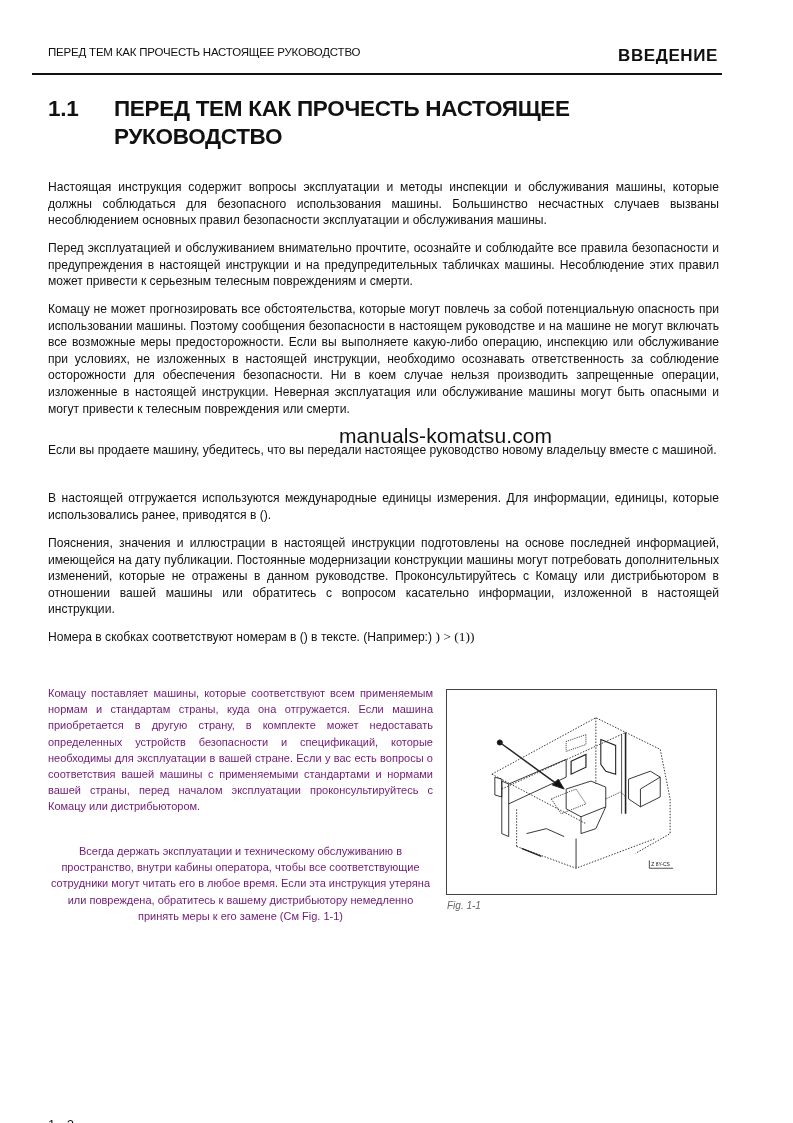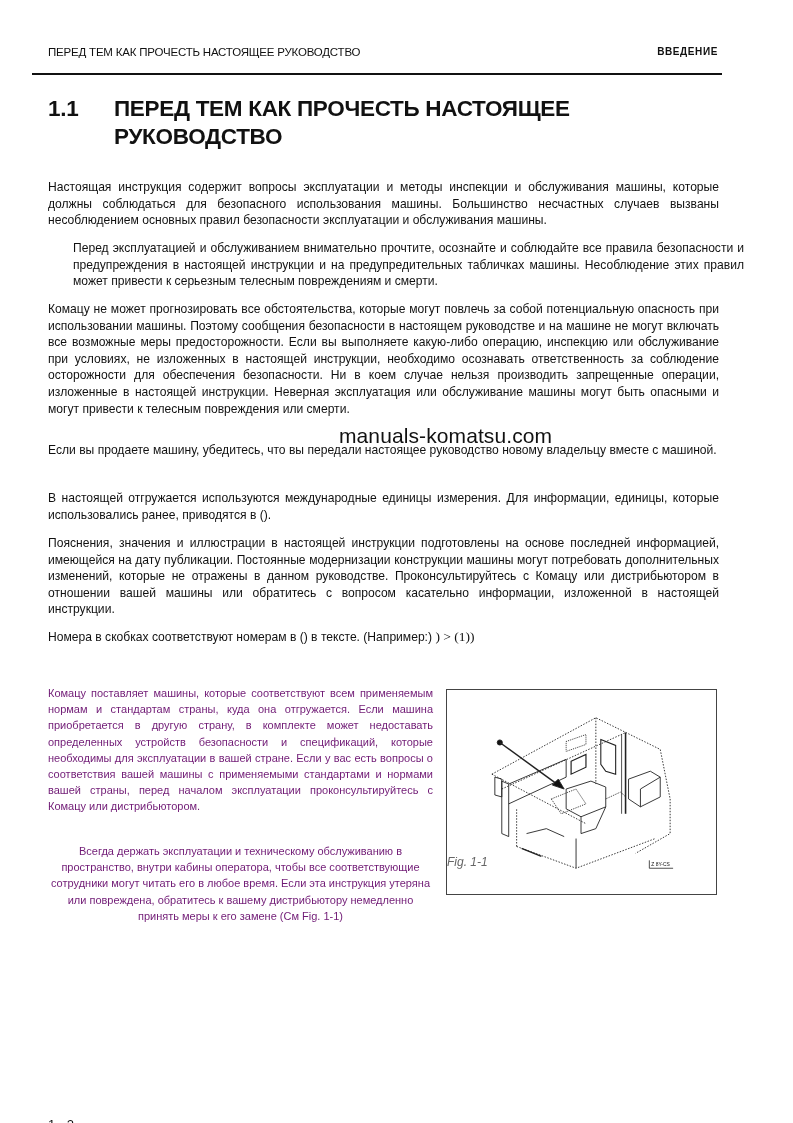--- a/index.html
+++ b/index.html
@@ -1,46 +1,46 @@
 <!DOCTYPE html>
 <html><head>
   <meta charset="utf-8">
   <style>
     * { margin: 0; padding: 0; box-sizing: border-box; }
     html, body { width: 793px; height: 1123px; background: #ffffff; }
     body { position: relative; font-family: "Liberation Sans", sans-serif; color: #111; overflow: hidden; }
 
     .running-header { position: absolute; left: 48px; top: 46px; width: 670px; height: 18px; }
     .running-header .left { position: absolute; left: 0; top: 0; font-size: 11.5px; letter-spacing: -0.2px; color: #111; }
-    .running-header .right { position: absolute; right: 0; top: 0; font-size: 10px; font-weight: bold; letter-spacing: 0.6px; color: #111; }
+    .running-header .right { position: absolute; right: 0; top: 0; font-size: 17px; font-weight: bold; letter-spacing: 0.6px; color: #111; }
     .header-rule { position: absolute; left: 32px; top: 73px; width: 690px; height: 2px; background: #111; }
 
     .section-title { position: absolute; left: 48px; top: 95px; width: 670px; font-size: 22.5px; font-weight: bold; line-height: 28px; letter-spacing: -0.3px; color: #111; }
     .section-title .num { position: absolute; left: 0; top: 0; }
     .section-title .text { position: absolute; left: 66px; top: 0; width: 560px; }
 
     .body-text { position: absolute; left: 48px; width: 671px; font-size: 12.1px; line-height: 16.6px; text-align: justify; color: #111; }
     .p1 { top: 179px; }
-    .p2 { top: 240px; margin-left: 25px; }
+    .p2 { top: 240px; }
     .p3 { top: 301px; }
     .p4 { top: 442px; }
     .p5 { top: 490px; }
     .p6 { top: 535px; }
     .p7 { top: 629px; }
     .p7 .example { font-family: "Liberation Serif", serif; font-size: 13.5px; }
 
     .watermark { position: absolute; left: 323px; top: 424px; font-size: 21px; color: #111; letter-spacing: 0.1px; margin-left: 16px; }
 
     .col-text { position: absolute; left: 48px; width: 385px; font-size: 11px; line-height: 16.2px; text-align: justify; color: #701a75; }
     .p8 { top: 685px; }
     .p9 { top: 843px; text-align: center; }
 
     .figure { position: absolute; left: 446px; top: 689px; width: 271px; height: 206px; border: 1.5px solid #444; background: #fff; }
     .figure svg { width: 100%; height: 100%; display: block; }
-    .fig-caption { position: absolute; left: 447px; top: 855px; font-size: 12px; font-style: italic; color: #666; }
+    .fig-caption { position: absolute; left: 447px; top: 900px; font-size: 10px; font-style: italic; color: #666; }
 
     .page-number { position: absolute; left: 48px; top: 1076px; font-size: 13px; color: #111; margin-top: 41px; }
   </style>
 </head>
 <body>
 
 <div class="running-header">
   <span class="left">ПЕРЕД ТЕМ КАК ПРОЧЕСТЬ НАСТОЯЩЕЕ РУКОВОДСТВО</span>
   <span class="right">ВВЕДЕНИЕ</span>
 </div>

